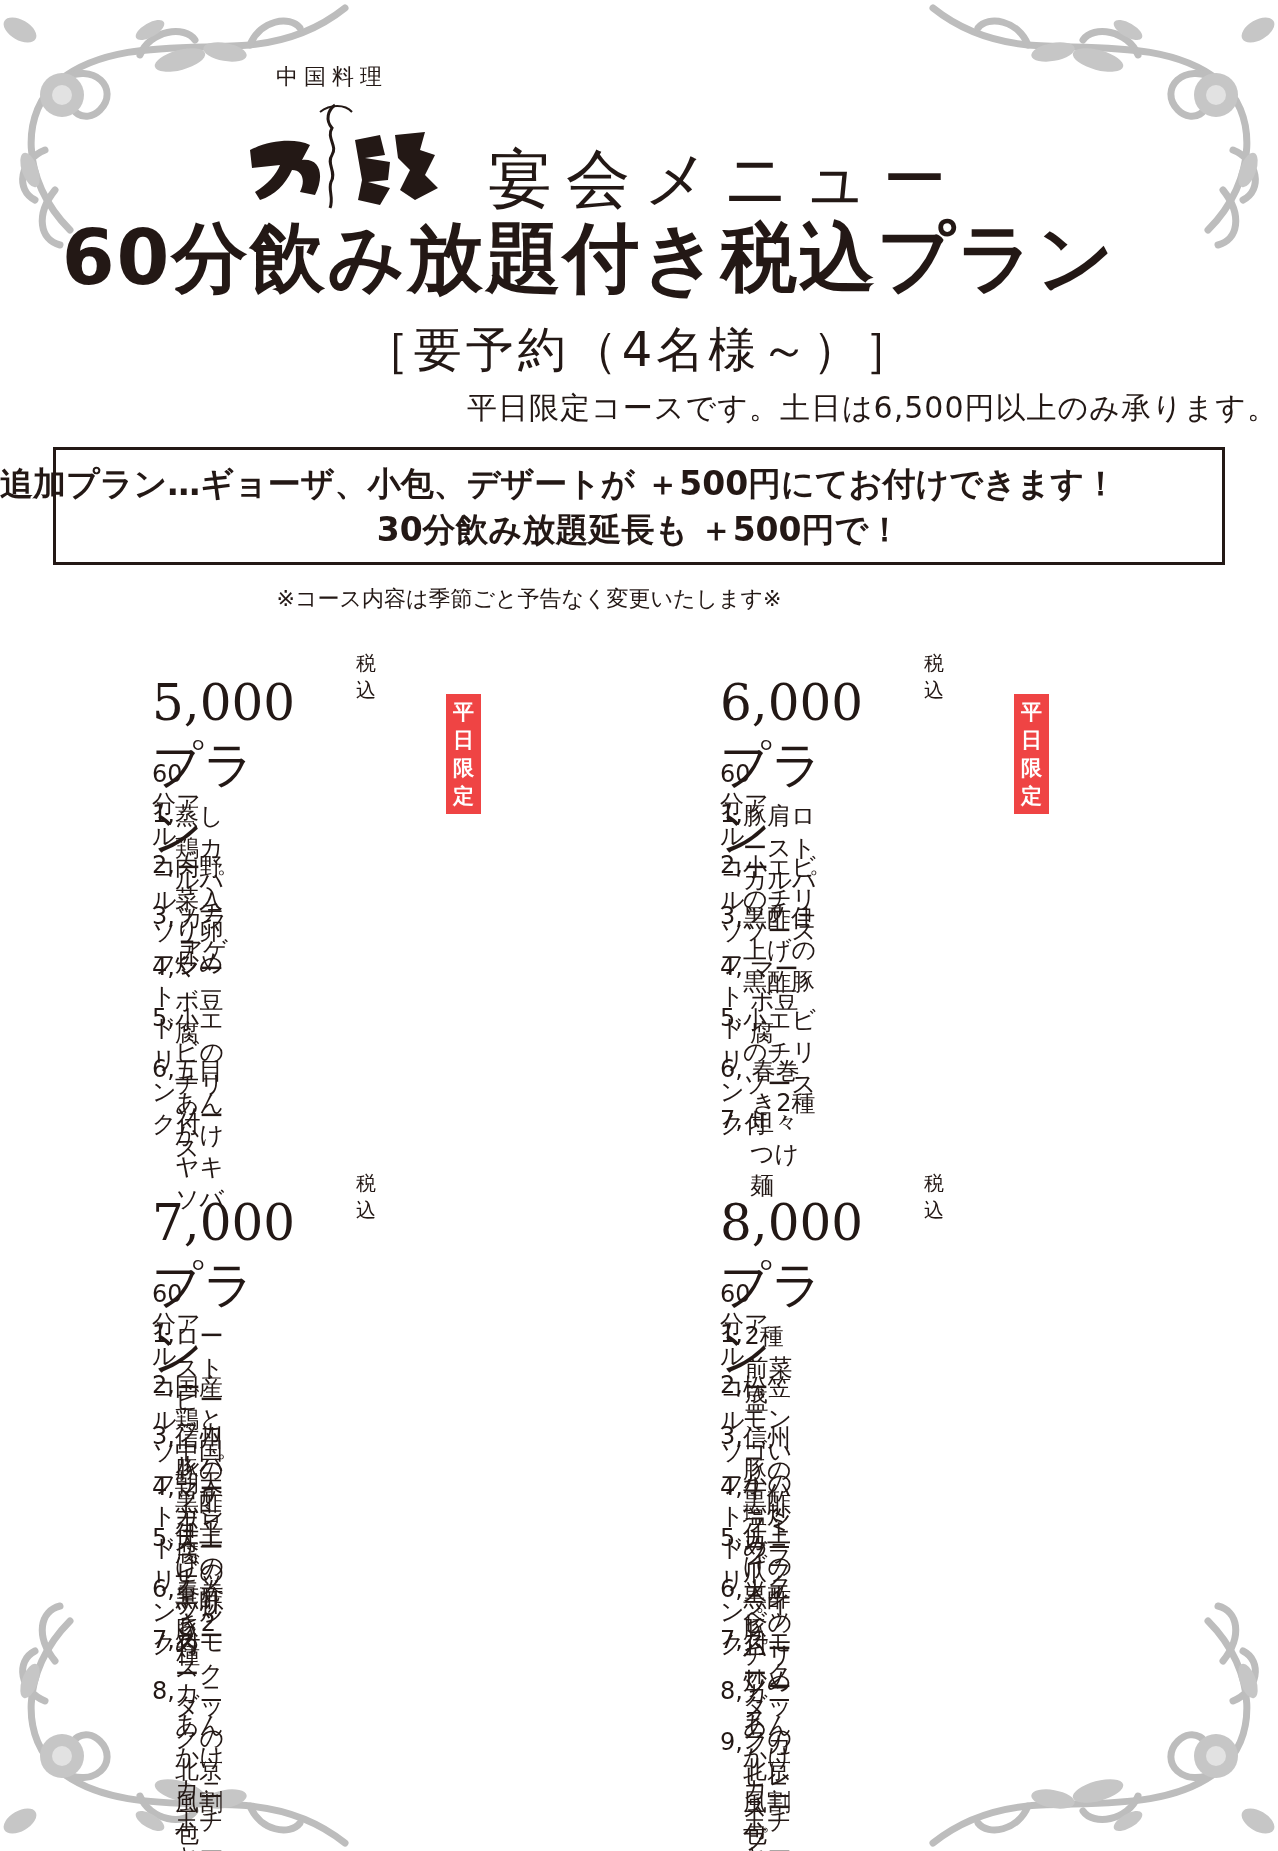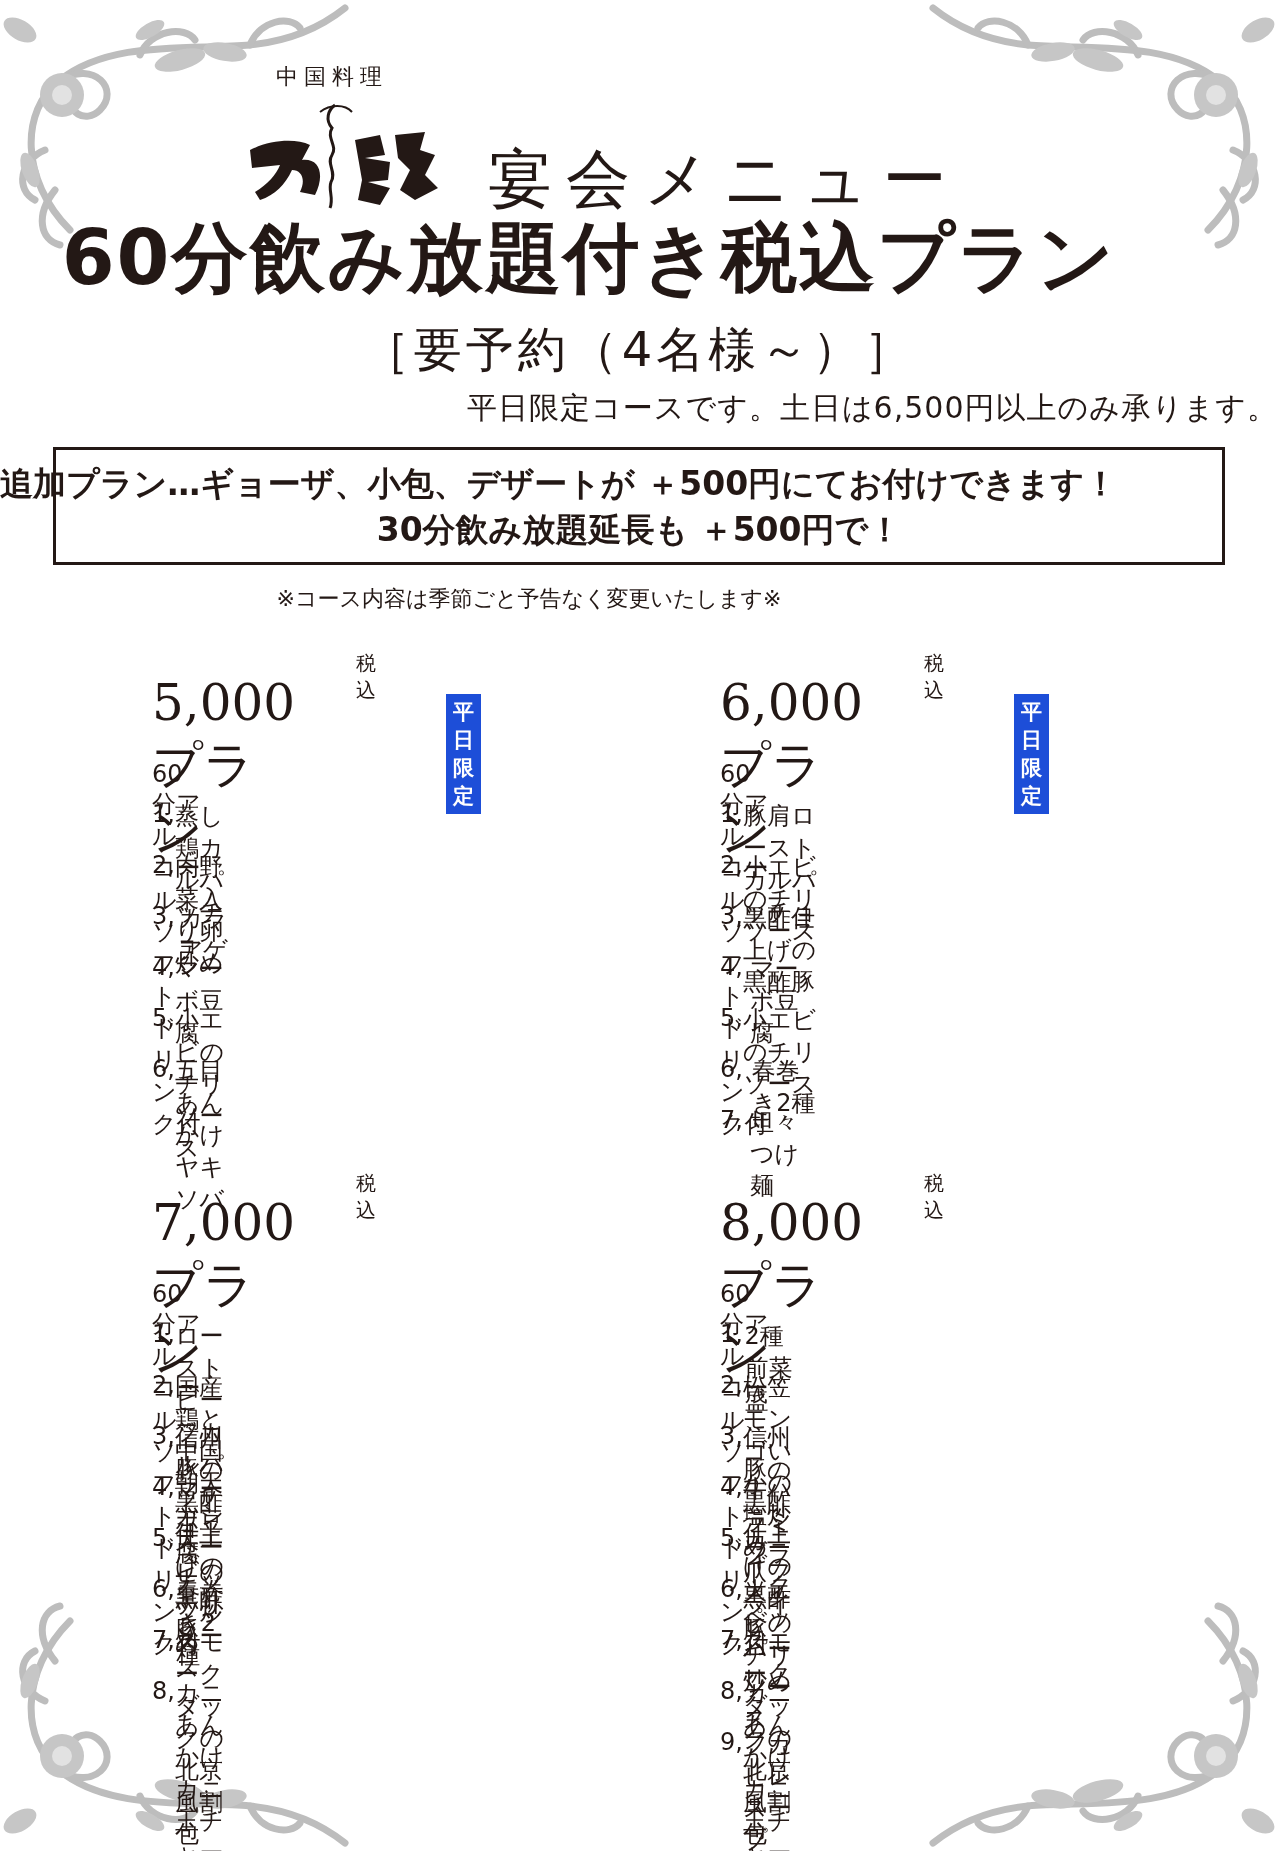--- a/index.html
+++ b/index.html
@@ -24,21 +24,21 @@
 
   .addon-box { left: 53px; top: 447px; width: 1172px; height: 118px; border: 3px solid #231815; }
   .addon-line1 { left: 0; width: 1094px; top: 462px; text-align: center; font-size: 33px; font-weight: bold; }
   .addon-line2 { left: 0; width: 1278px; top: 508px; text-align: center; font-size: 33px; font-weight: bold; }
 
   .course-note { left: 0; width: 1058px; top: 584px; text-align: center; font-size: 22px; }
 
   .plan { position: absolute; }
   .plan .tax { position: absolute; left: 226px; top: 0; font-size: 20px; }
   .plan .price { position: absolute; left: 22px; top: 24px; font-size: 50px; font-family: "DejaVu Serif", serif; letter-spacing: 0px; }
-  .plan .badge { position: absolute; left: 316px; top: 44px; background: #1d4ed8; color: #fff; font-size: 21px; font-weight: bold; padding: 4px 7px; line-height: 28px; }
+  .plan .badge { position: absolute; left: 316px; top: 44px; background: #ef4444; color: #fff; font-size: 21px; font-weight: bold; padding: 4px 7px; line-height: 28px; }
   .plan .drinks { position: absolute; left: 22px; top: 110px; font-size: 24px; }
   .plan ol { position: absolute; left: 22px; top: 150px; list-style: none; }
   .plan li { height: 51px; font-size: 24px; display: flex; }
   .plan li .num { width: 52px; display: inline-block; }
   .plan li .dish { display: inline-block; }
 
   .plan-5000 { left: 130px; top: 650px; }
   .plan-6000 { left: 698px; top: 650px; }
   .plan-7000 { left: 130px; top: 1170px; }
   .plan-8000 { left: 698px; top: 1170px; }

